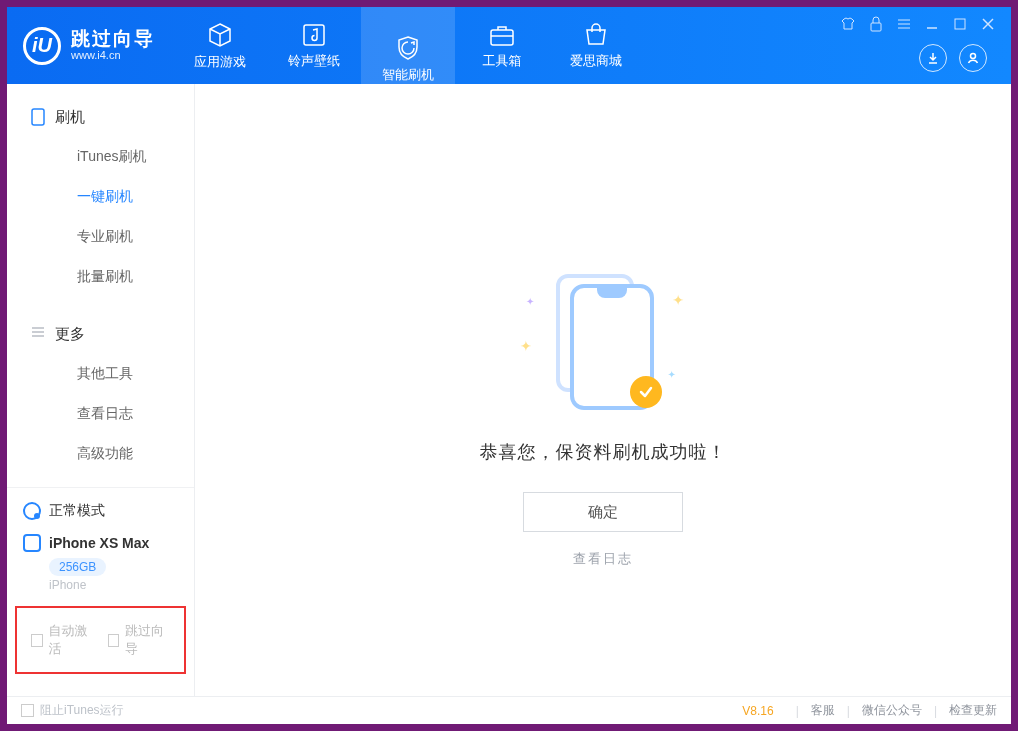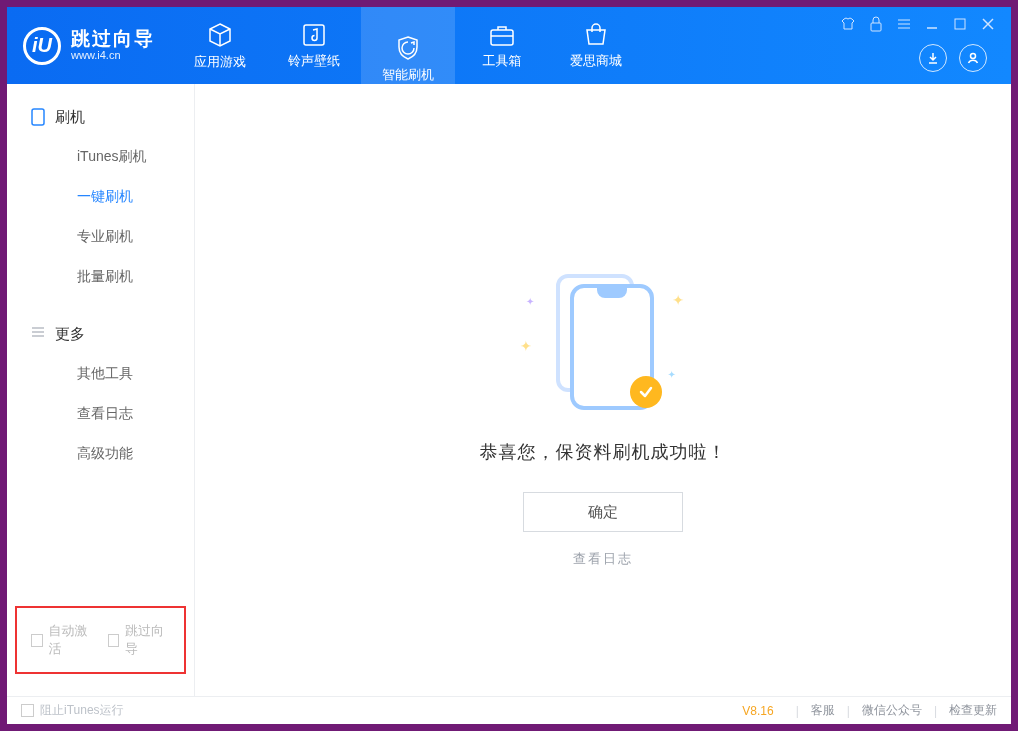--- a/index.html
+++ b/index.html
@@ -194,20 +194,32 @@
                 <line x1="1" y1="11" x2="13" y2="11" stroke="currentColor" stroke-width="1.5"></line>
               </svg>
             </span>
           <span>更多</span>
         </div>
         <div class="side-item">其他工具</div>
         <div class="side-item">查看日志</div>
         <div class="side-item">高级功能</div>
       </div>
 
+      <div class="side-devbox">
+        <div class="mode-row">
+          <span class="mode-icon"></span>
+          <span>正常模式</span>
+        </div>
+        <div class="dev-row">
+          <span class="dev-icon"></span>
+          <span>iPhone XS Max</span>
+        </div>
+        <span class="dev-cap">256GB</span>
+        <div class="dev-type">iPhone</div>
+      </div>
 
       <div class="check-row">
         <label class="chk">
           <span class="chkbox"></span>
           <span>自动激活</span>
         </label>
         <label class="chk">
           <span class="chkbox"></span>
           <span>跳过向导</span>
         </label>

